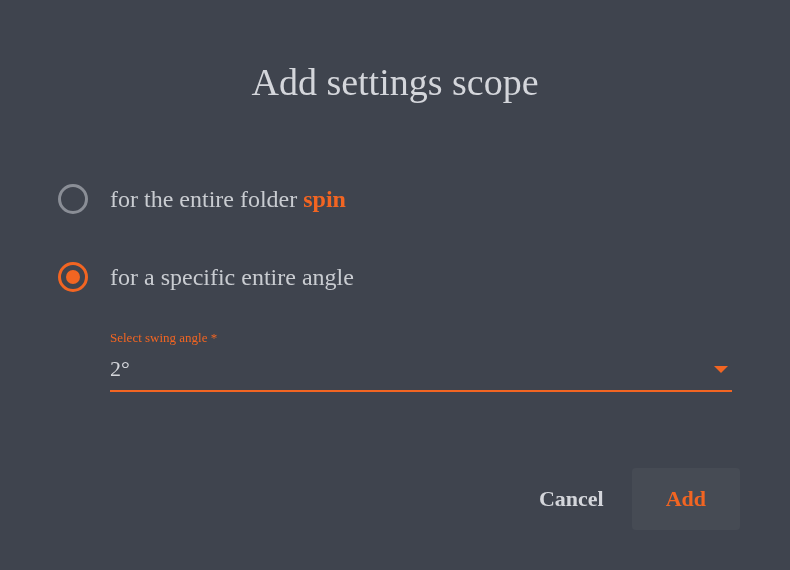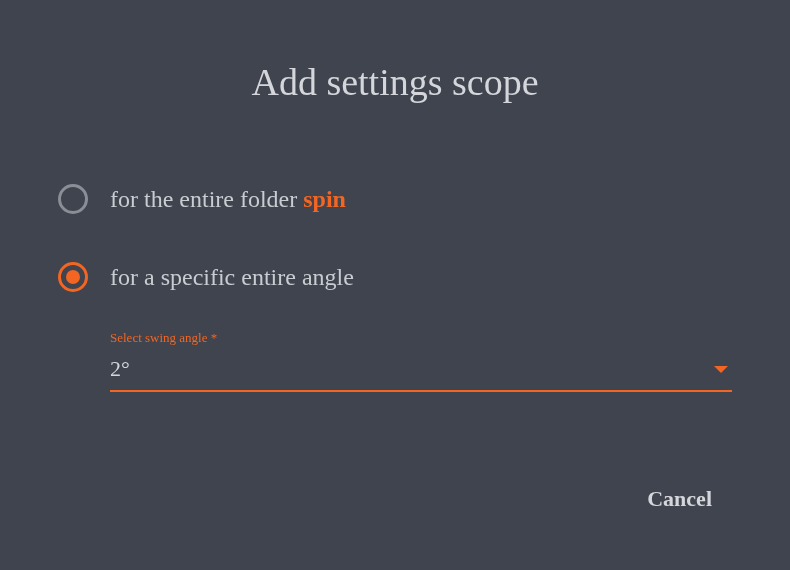--- a/index.html
+++ b/index.html
@@ -150,14 +150,15 @@
       <div class="select-control">
         <span class="select-value">2°</span>
         <span class="caret"></span>
       </div>
     </div>
 
   </div>
 
   <div class="actions">
     <button class="btn btn-cancel">Cancel</button>
+    <button class="btn btn-add">Add</button>
   </div>
 </div>
 
 </body></html>

